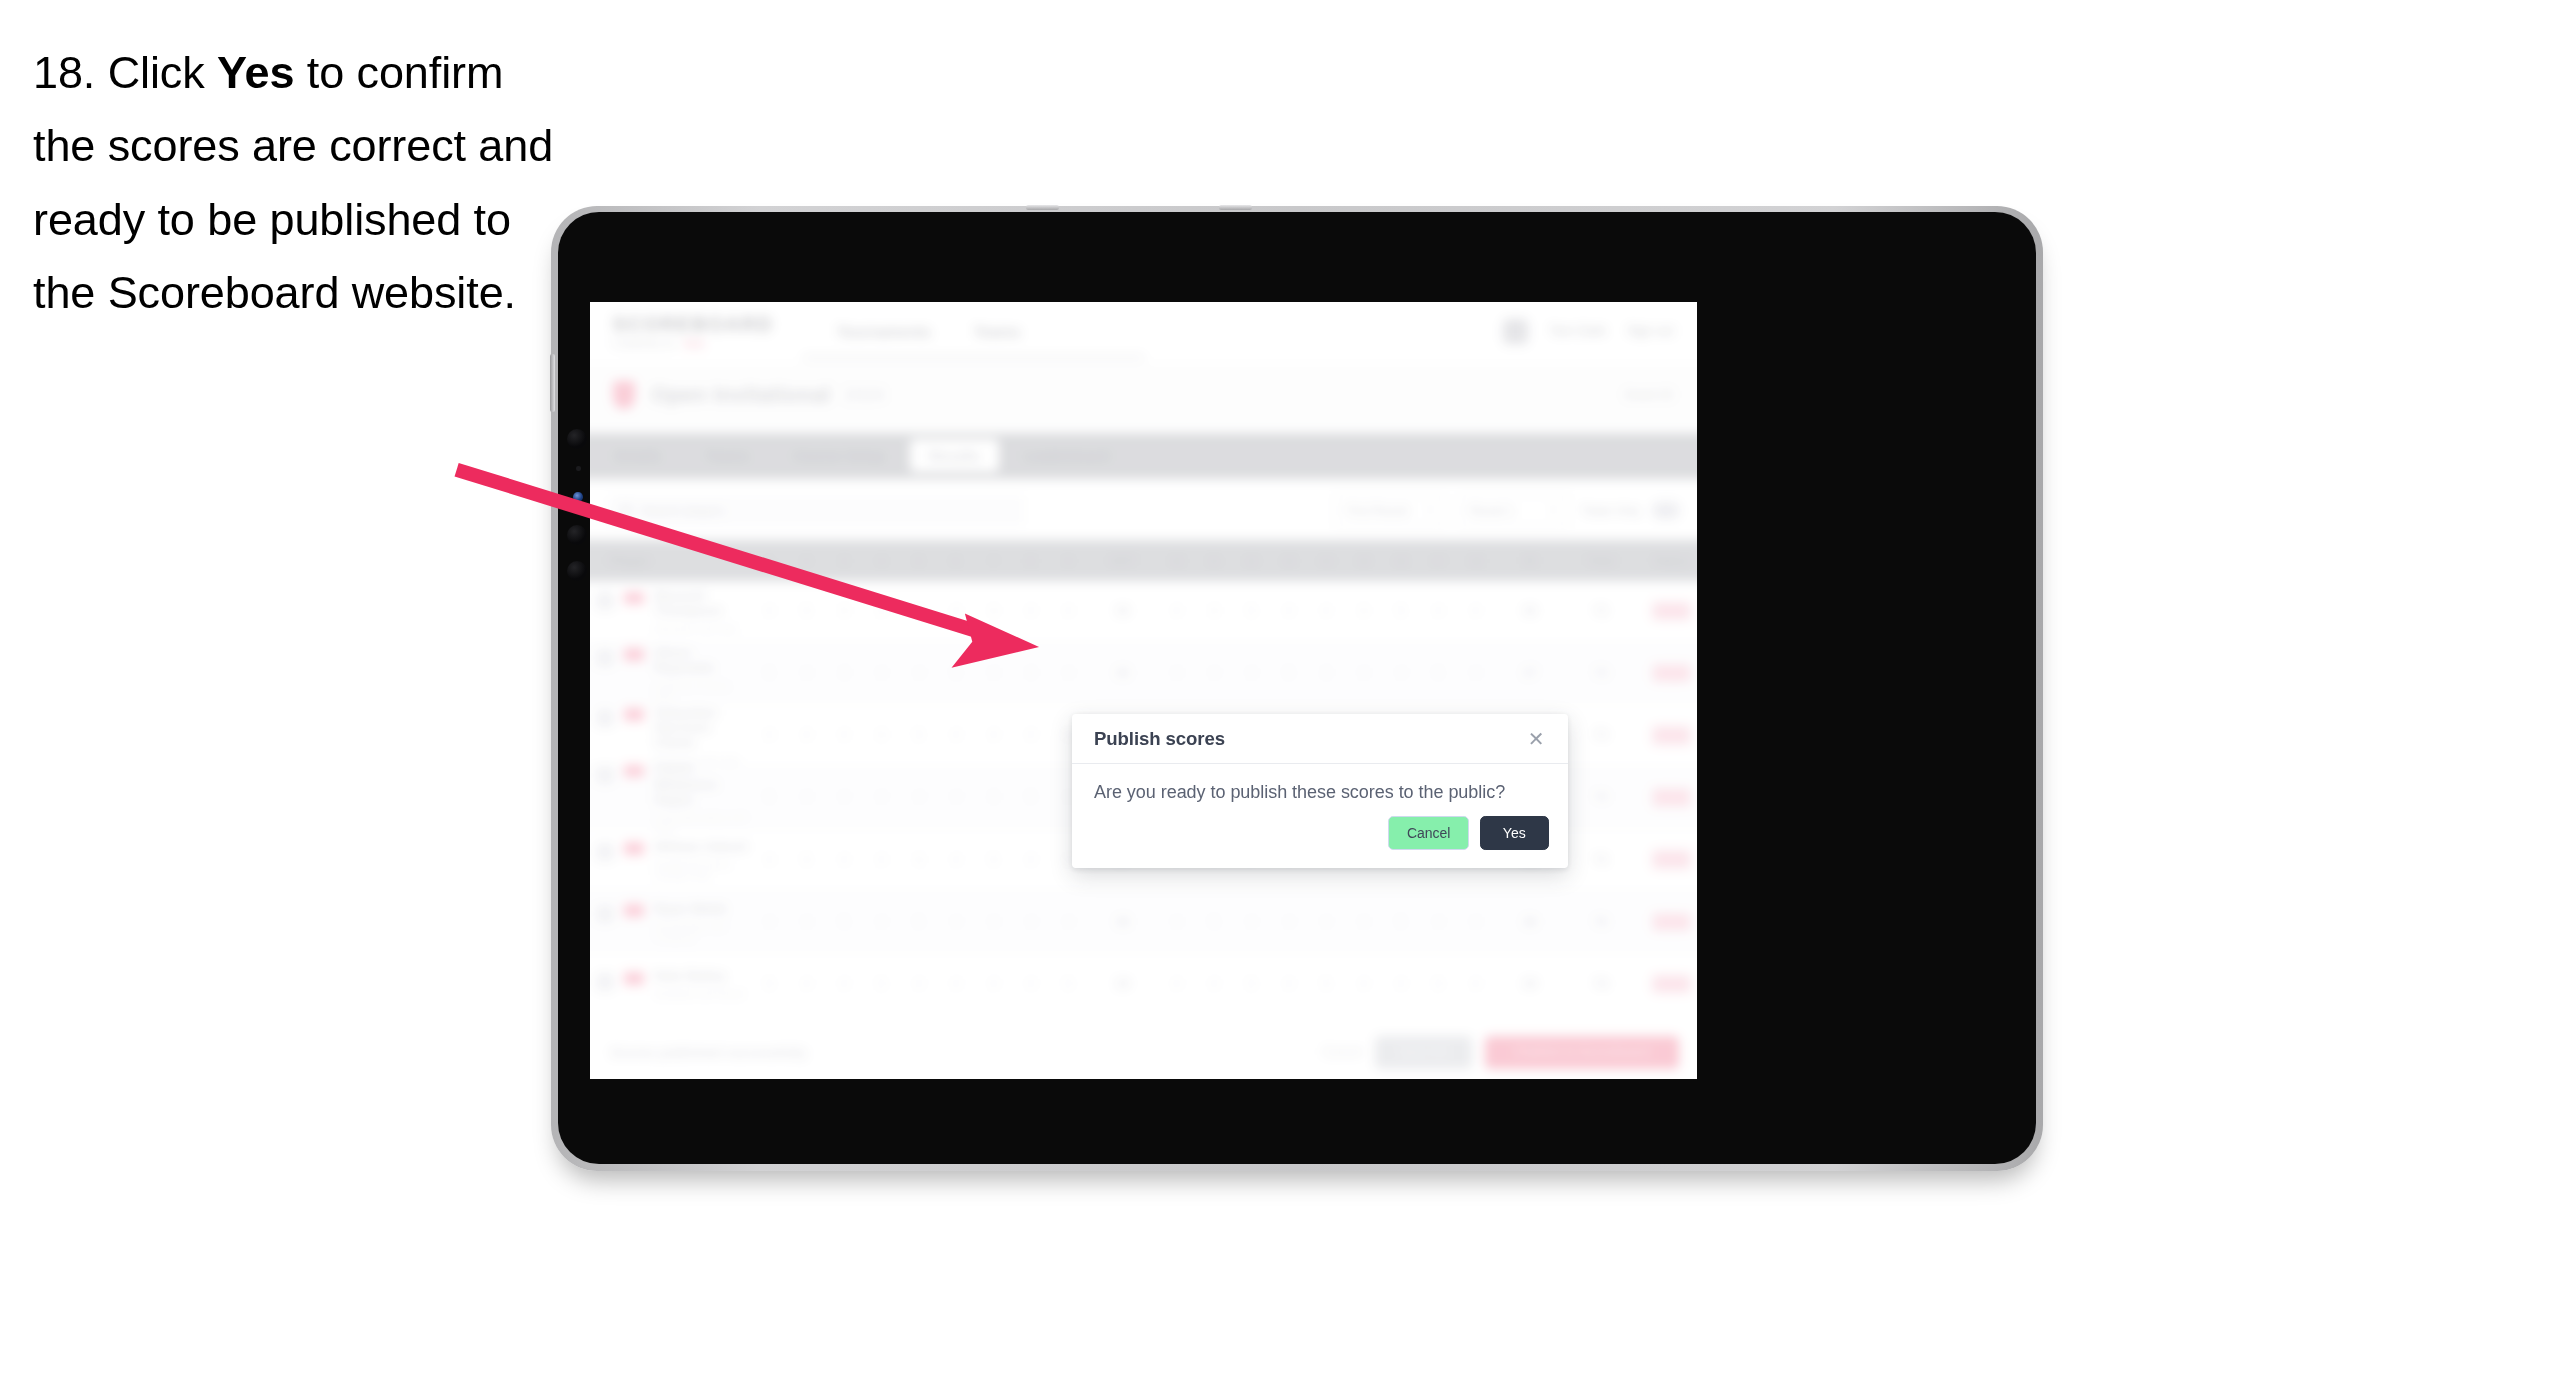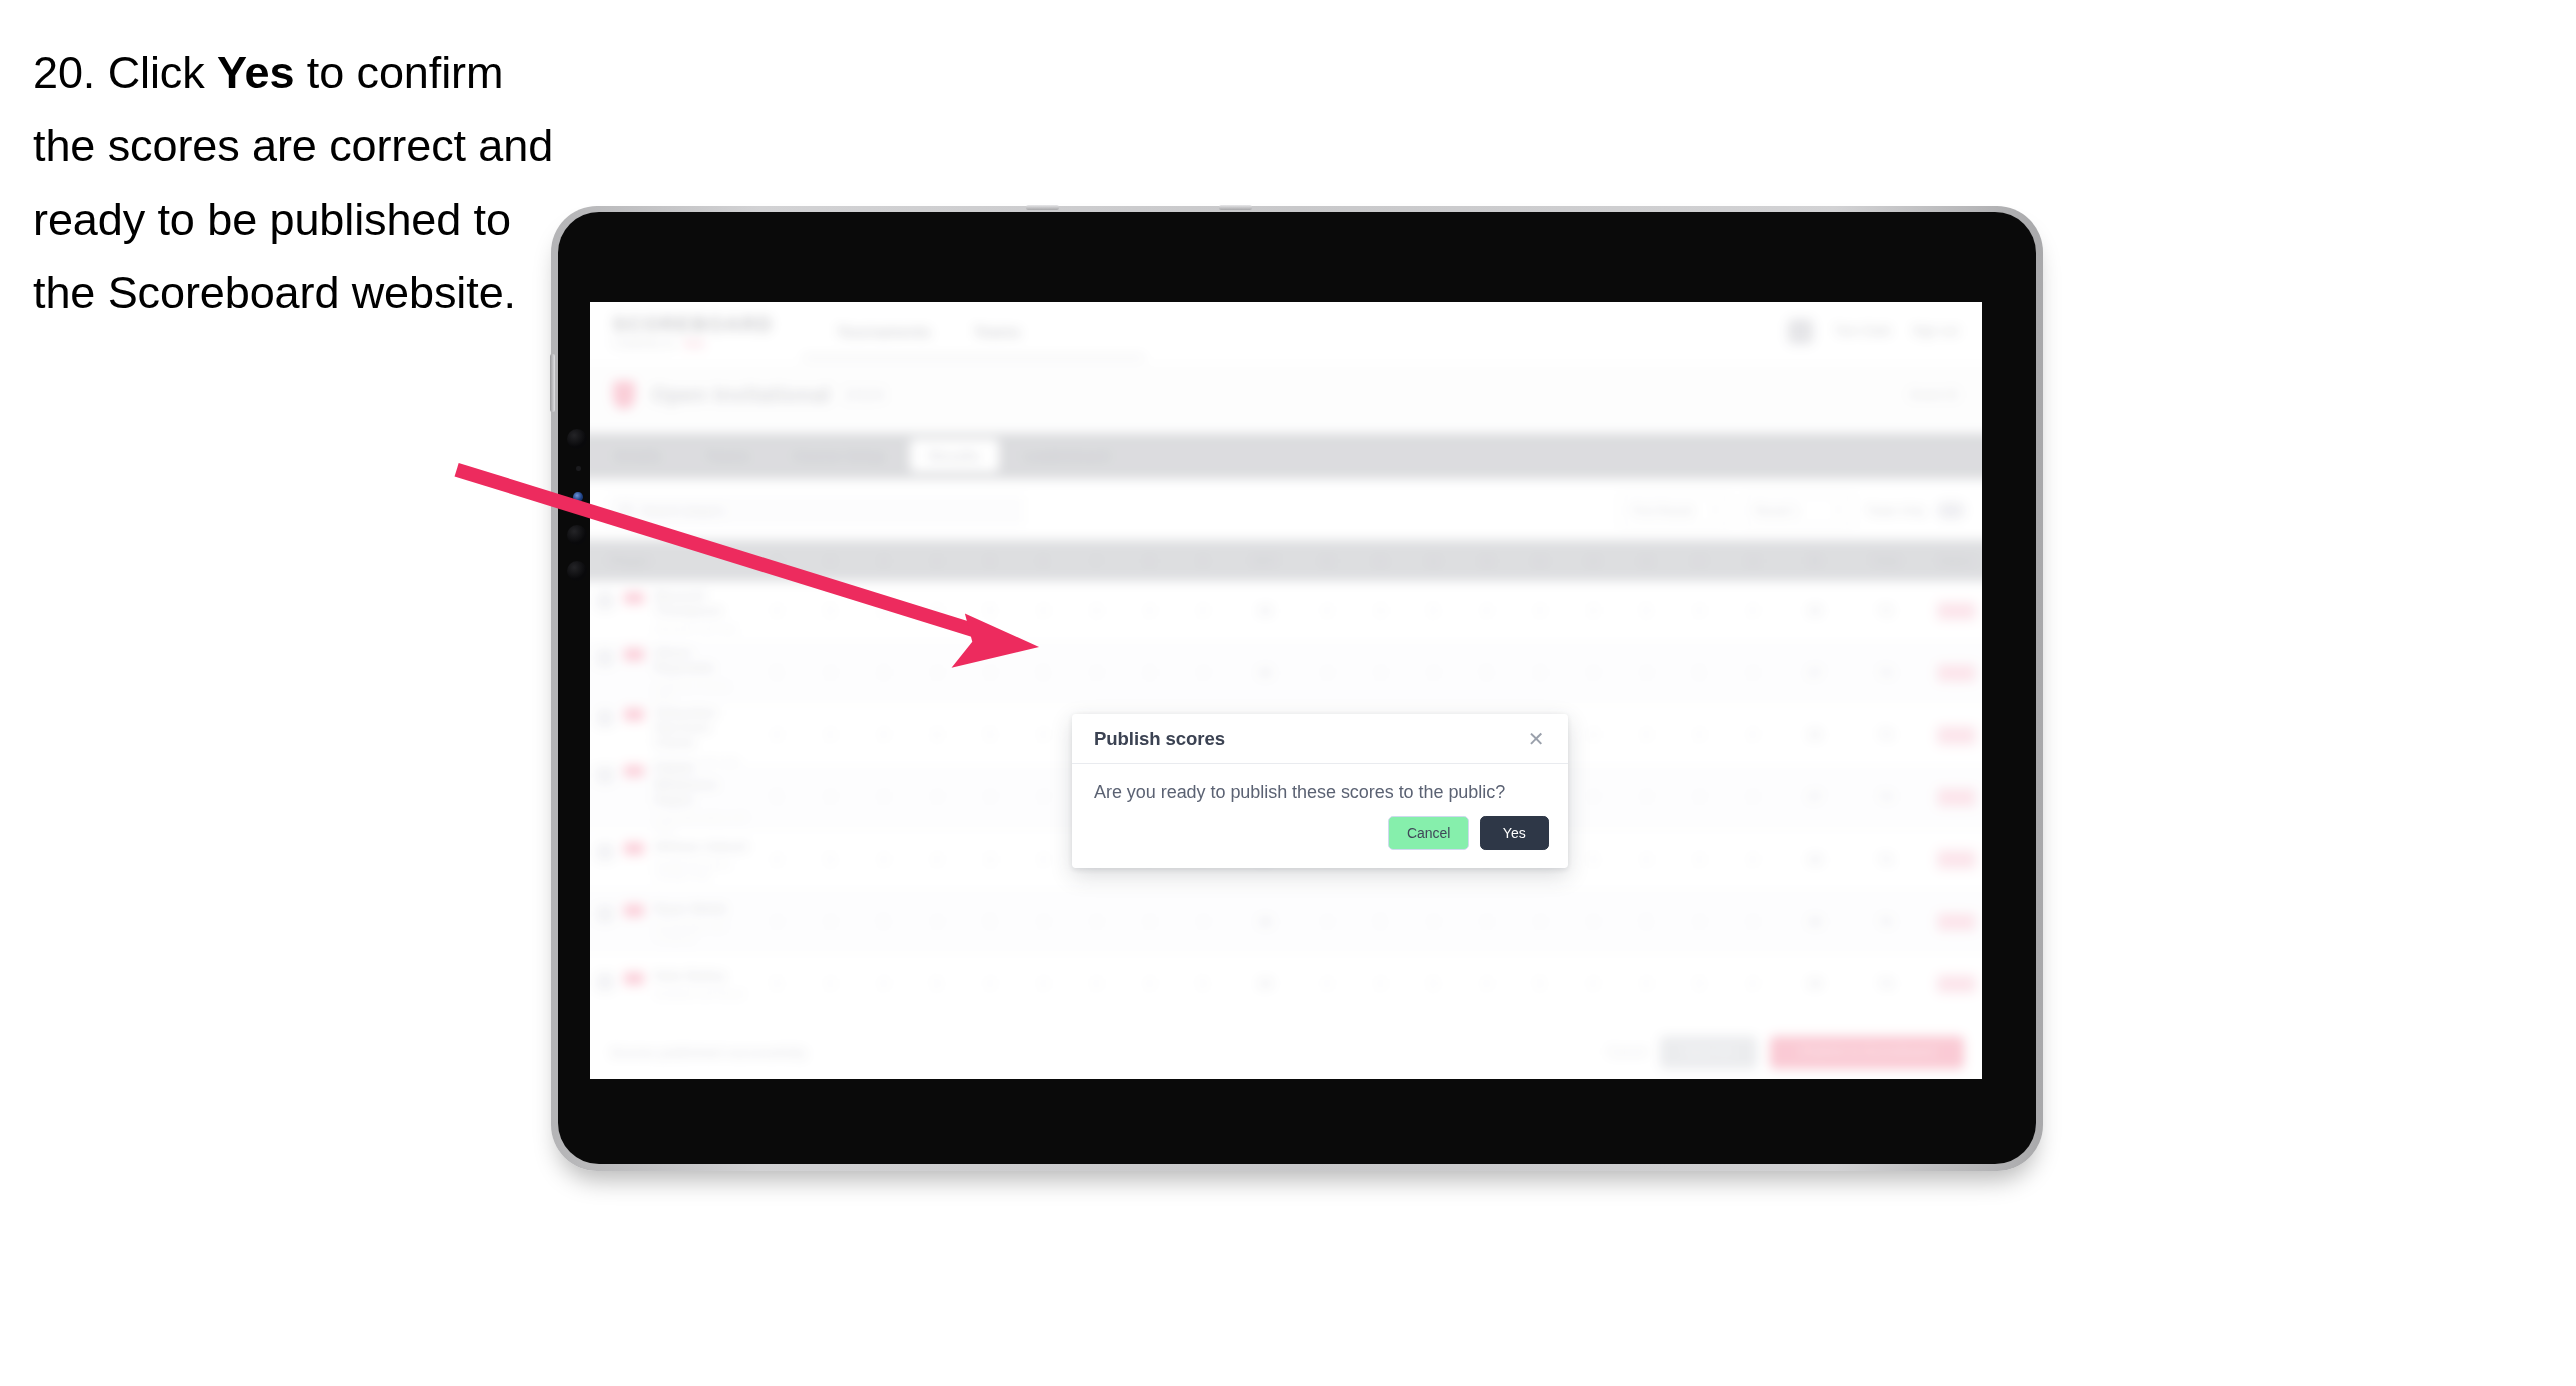--- a/index.html
+++ b/index.html
@@ -54,21 +54,21 @@
     position: absolute;
     left: 6.7px; top: 6px; right: 6.7px; bottom: 6.7px;
     border-radius: 41px;
     background: #0a0a0a;
   }
   
   .tablet-screen {
     position: absolute;
     left: 39px;
     top: 96px;
-    width: 1392px;
+    width: 1107px;
     height: 777px;
     background: #ffffff;
     overflow: hidden;
   }
   
   .side-btn {
     position: absolute;
     left: -1.5px;
     width: 5.2px;
     border-radius: 2.2px;
@@ -319,21 +319,21 @@
     width: 2576px; height: 1386px;
     pointer-events: none;
   }
 </style>
 </head>
 <body>
 
 <div id="stage">
 
   <div class="instruction">
-    <span>20.</span><span> Click </span><b>Yes</b><span> to confirm the scores are correct and ready to be published to the Scoreboard website.</span>
+    <span>18.</span><span> Click </span><b>Yes</b><span> to confirm the scores are correct and ready to be published to the Scoreboard website.</span>
   </div>
 
   <div id="tablet">
     <div class="tablet-outer"></div>
     <div class="tablet-body"></div>
 
     <div class="top-notch" style="left:475px;width:33px;"></div>
     <div class="top-notch" style="left:668px;width:33px;"></div>
 
     <div class="side-btn" style="top:148px;height:58px;"></div>

